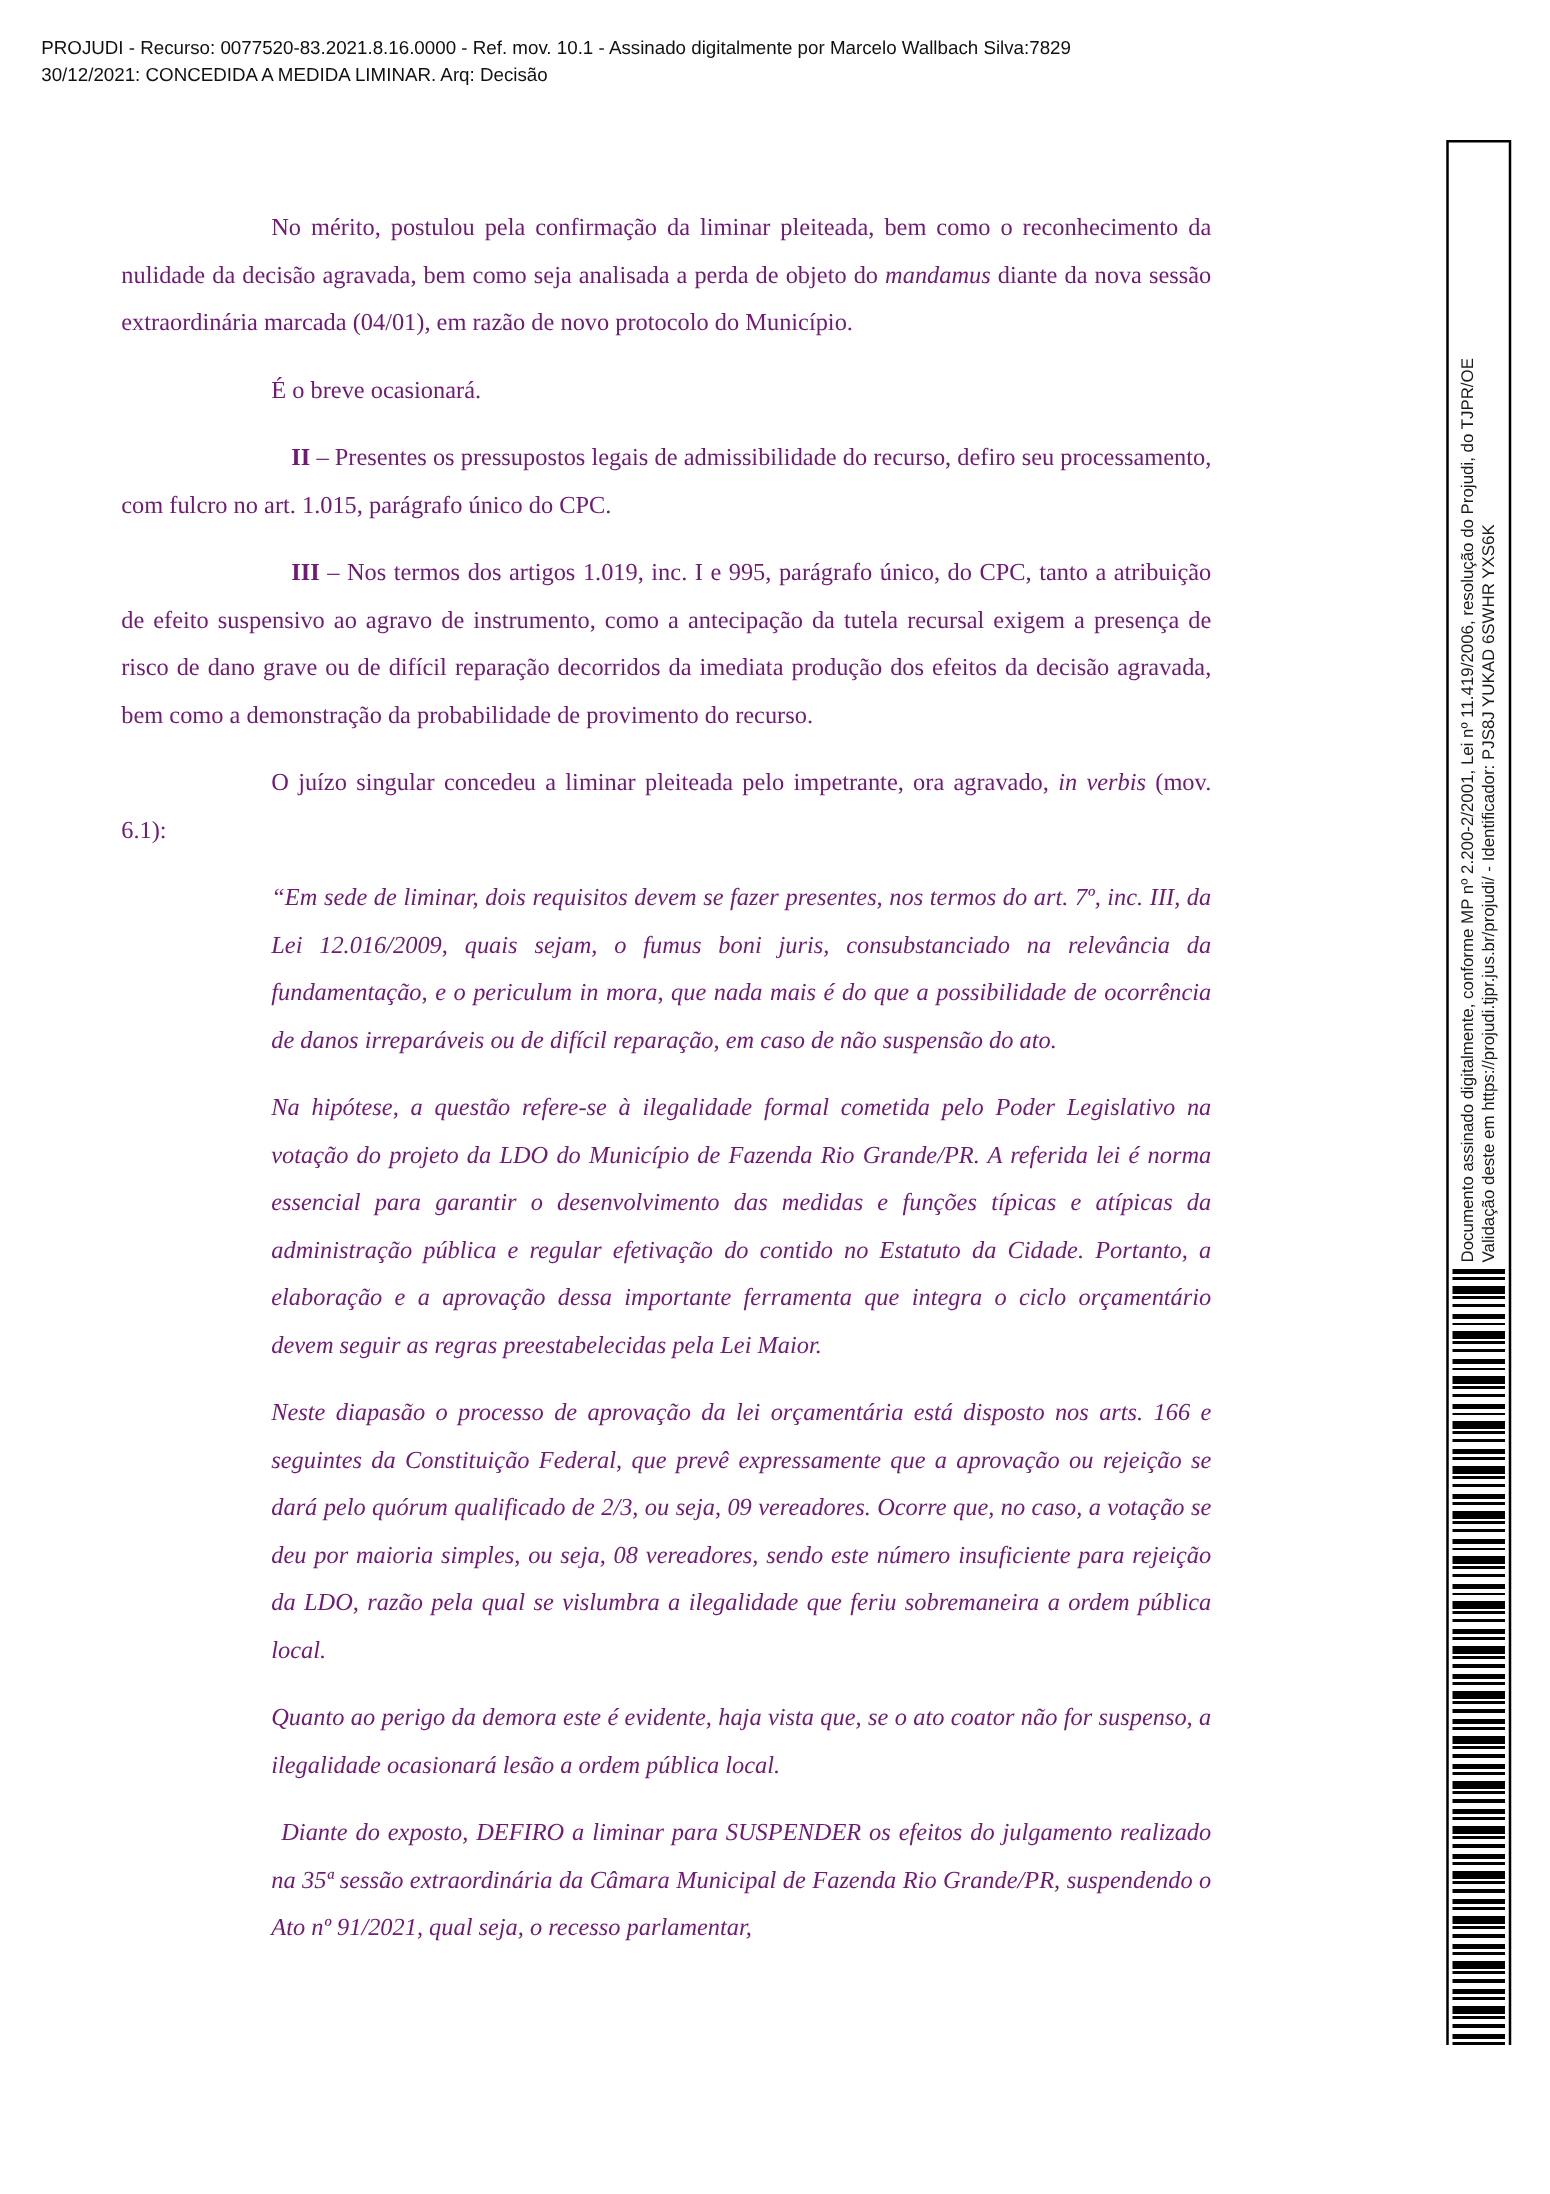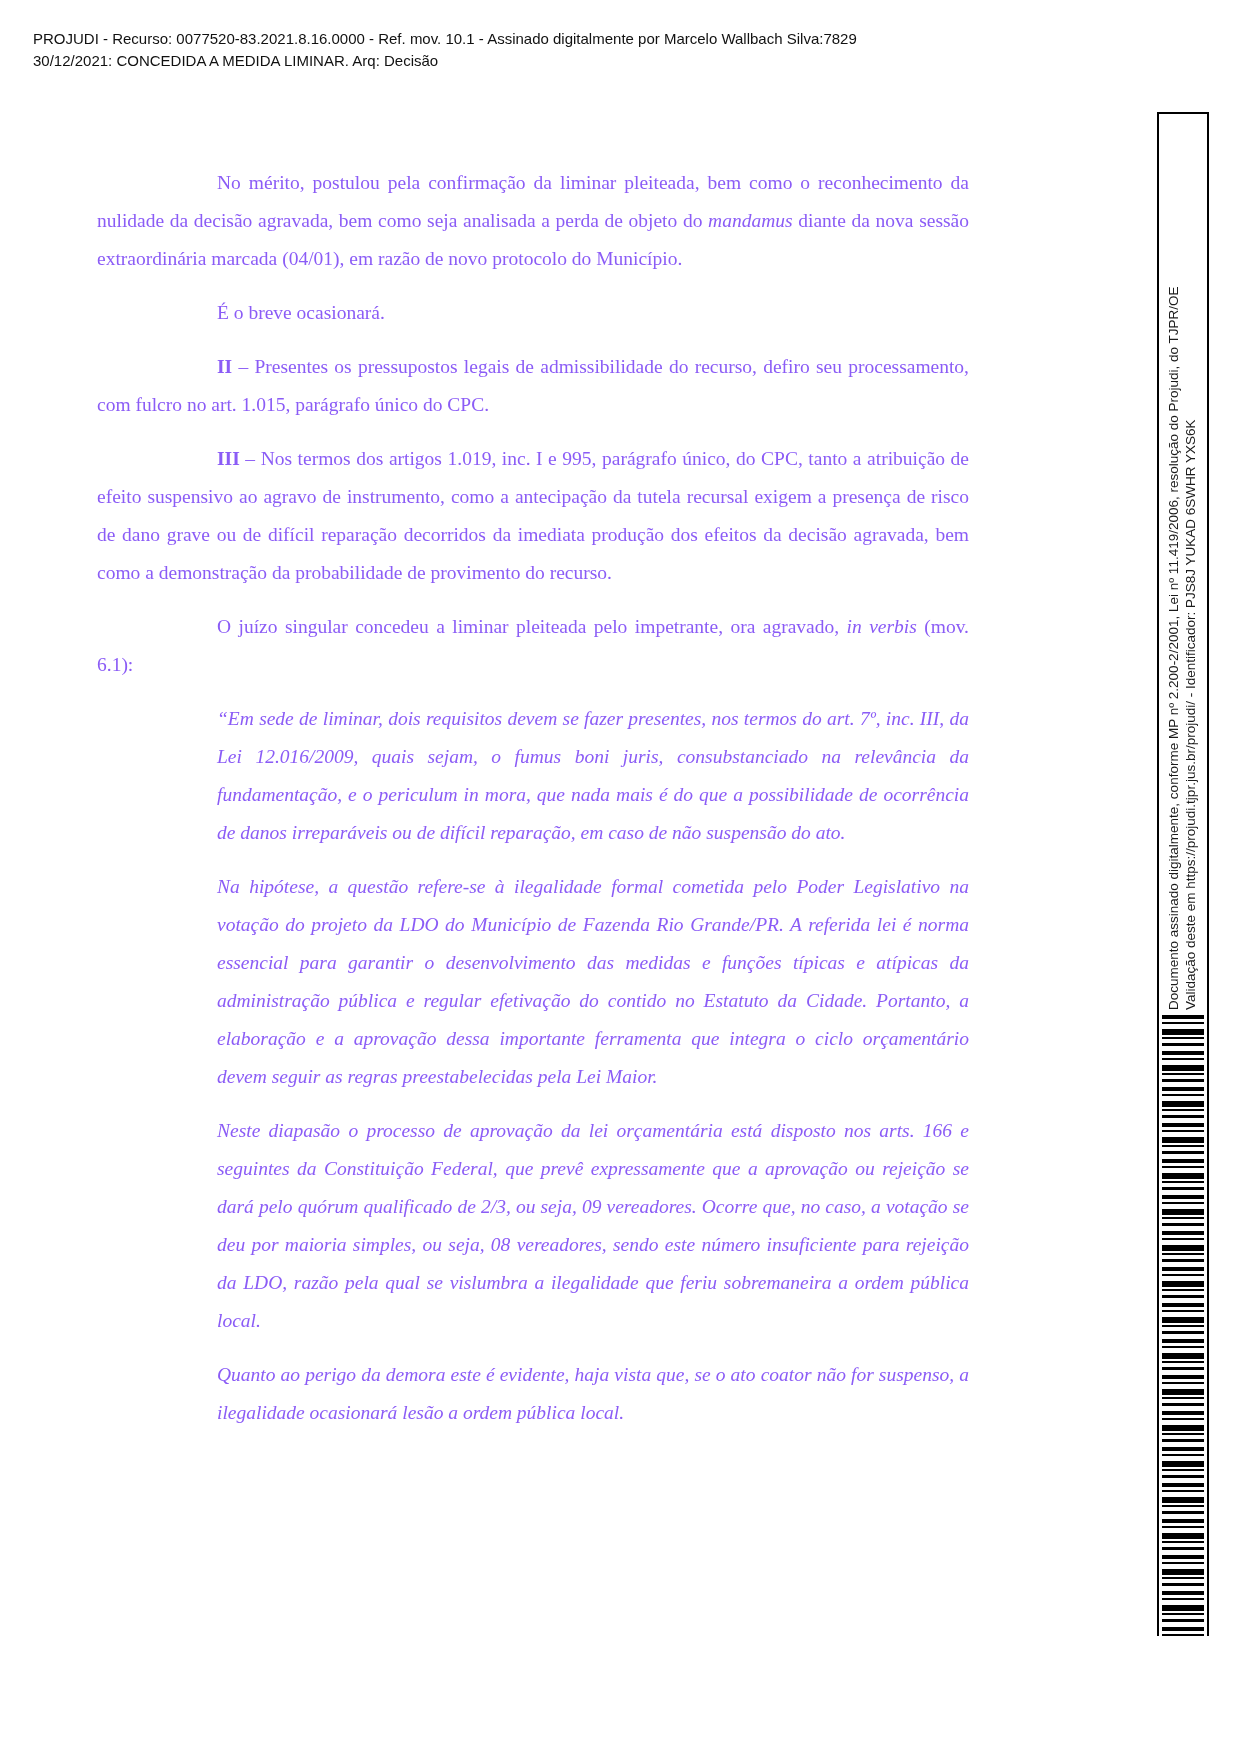--- a/index.html
+++ b/index.html
@@ -13,32 +13,32 @@
   
   .doc-header{
     position:absolute;left:33px;top:28px;
     font-family:"Liberation Sans",sans-serif;
     font-size:15px;line-height:22px;color:#111;
   }
   
   .doc-body{
     position:absolute;left:97px;top:164px;width:872px;
     font-family:"Liberation Serif",serif;
-    font-size:19.5px;line-height:38px;color:#8b5cf6;
+    font-size:19.5px;line-height:38px;color:#701a75;
     text-align:justify;
   }
   .doc-body p{margin:0 0 16px 0;text-indent:120px;}
   .quote-block{
     margin-left:120px;
     margin-top:14px;
     font-style:italic;
   }
   .quote-block p{margin:0 0 16px 0;text-indent:0;}
   .quote-block p.indent-sm{text-indent:8px;}
-  .b{font-weight:bold;}
+  .b{font-weight:bold;margin-left:16px;}
   .i{font-style:italic;}
   
   .sidebar{
     position:absolute;left:1157px;top:112px;
     width:48px;height:1540px;
     border:2px solid #000;
     background:#fff;
   }
   .vtext{
     position:absolute;left:6px;top:896px;
@@ -86,20 +86,21 @@
 
     <p><span class="b">III</span><span> – Nos termos dos artigos 1.019, inc. I e 995, parágrafo único, do CPC, tanto a atribuição de efeito suspensivo ao agravo de instrumento, como a antecipação da tutela recursal exigem a presença de risco de dano grave ou de difícil reparação decorridos da imediata produção dos efeitos da decisão agravada, bem como a demonstração da probabilidade de provimento do recurso.</span></p>
 
     <p><span>O juízo singular concedeu a liminar pleiteada pelo impetrante, ora agravado, </span><span class="i">in verbis</span><span> (mov. 6.1):</span></p>
 
     <div class="quote-block">
       <p>“Em sede de liminar, dois requisitos devem se fazer presentes, nos termos do art. 7º, inc. III, da Lei 12.016/2009, quais sejam, o fumus boni juris, consubstanciado na relevância da fundamentação, e o periculum in mora, que nada mais é do que a possibilidade de ocorrência de danos irreparáveis ou de difícil reparação, em caso de não suspensão do ato.</p>
       <p>Na hipótese, a questão refere-se à ilegalidade formal cometida pelo Poder Legislativo na votação do projeto da LDO do Município de Fazenda Rio Grande/PR. A referida lei é norma essencial para garantir o desenvolvimento das medidas e funções típicas e atípicas da administração pública e regular efetivação do contido no Estatuto da Cidade. Portanto, a elaboração e a aprovação dessa importante ferramenta que integra o ciclo orçamentário devem seguir as regras preestabelecidas pela Lei Maior.</p>
       <p>Neste diapasão o processo de aprovação da lei orçamentária está disposto nos arts. 166 e seguintes da Constituição Federal, que prevê expressamente que a aprovação ou rejeição se dará pelo quórum qualificado de 2/3, ou seja, 09 vereadores. Ocorre que, no caso, a votação se deu por maioria simples, ou seja, 08 vereadores, sendo este número insuficiente para rejeição da LDO, razão pela qual se vislumbra a ilegalidade que feriu sobremaneira a ordem pública local.</p>
       <p>Quanto ao perigo da demora este é evidente, haja vista que, se o ato coator não for suspenso, a ilegalidade ocasionará lesão a ordem pública local.</p>
+      <p class="indent-sm">Diante do exposto, DEFIRO a liminar para SUSPENDER os efeitos do julgamento realizado na 35ª sessão extraordinária da Câmara Municipal de Fazenda Rio Grande/PR, suspendendo o Ato nº 91/2021, qual seja, o recesso parlamentar,</p>
     </div>
 
   </div>
 
   <div class="sidebar">
     <div class="vtext">
       <div>Documento assinado digitalmente, conforme MP nº 2.200-2/2001, Lei nº 11.419/2006, resolução do Projudi, do TJPR/OE</div>
       <div>Validação deste em https://projudi.tjpr.jus.br/projudi/ - Identificador: PJS8J YUKAD 6SWHR YXS6K</div>
     </div>
     <div class="barcode"></div>

